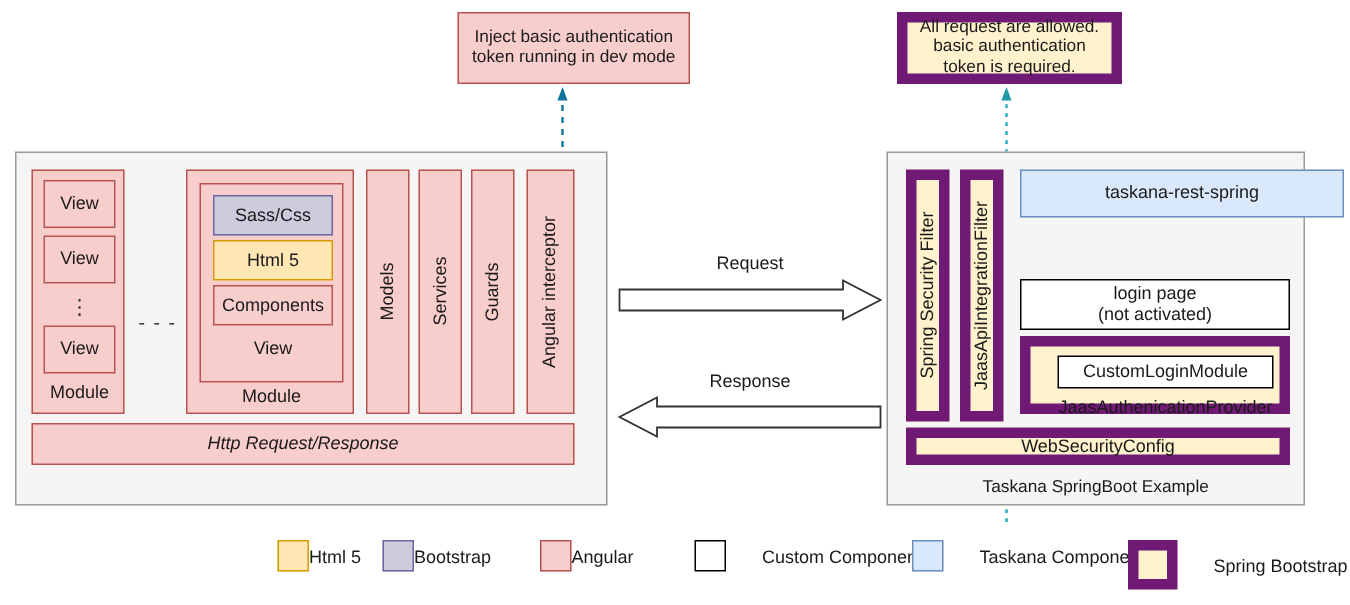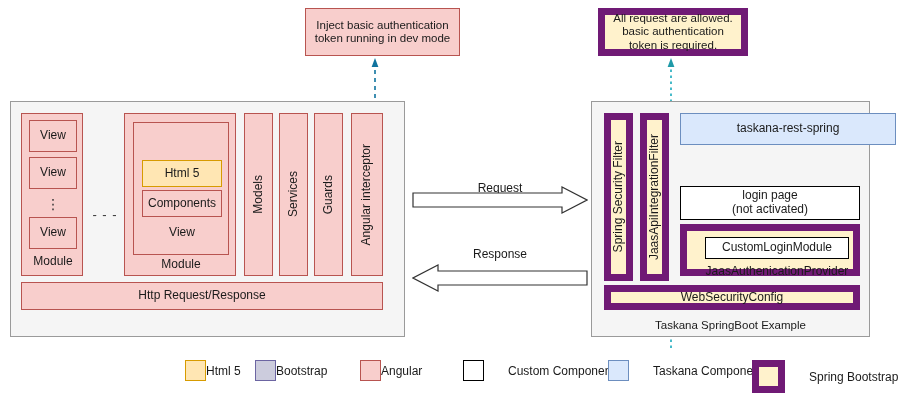--- a/index.html
+++ b/index.html
@@ -112,20 +112,23 @@
       <span>Module</span>
     </div>
   </div>
 
   <div class="abs ctr" style="left:76px; top:103px; width:36px; height:20px; font-size:13px; letter-spacing:1px; color:#333;">
     <span>- - -</span>
   </div>
 
   <div class="abs angular" style="left:113px; top:11px; width:112px; height:163px;">
     <div class="abs angular" style="left:8px; top:8px; width:96px; height:133px;">
+      <div class="abs bootstrap ctr txt-md" style="left:8px; top:7px; width:80px; height:27px;">
+        <span>Sass/Css</span>
+      </div>
       <div class="abs html5 ctr txt-md" style="left:8px; top:37px; width:80px; height:27px;">
         <span>Html 5</span>
       </div>
       <div class="abs angular ctr txt-md" style="left:8px; top:67px; width:80px; height:27px;">
         <span>Components</span>
       </div>
       <div class="abs ctr txt-md" style="left:0; top:100px; width:96px; height:20px;">
         <span>View</span>
       </div>
     </div>
@@ -140,27 +143,27 @@
   <div class="abs angular ctr txt-md" style="left:268px; top:11px; width:29px; height:163px;">
     <span class="vert">Services</span>
   </div>
   <div class="abs angular ctr txt-md" style="left:303px; top:11px; width:29px; height:163px;">
     <span class="vert">Guards</span>
   </div>
   <div class="abs angular ctr txt-md" style="left:340px; top:11px; width:32px; height:163px;">
     <span class="vert">Angular interceptor</span>
   </div>
 
-  <div class="abs angular ctr txt-md" style="left:10px; top:180px; width:362px; height:28px;">
+  <div class="abs angular ctr txt-md" style="left:10px; top:180px; width:362px; height:28px;font-style:italic;">
     <span>Http Request/Response</span>
   </div>
 
 </div>
 
-<div class="abs ctr txt-md" style="left:430px; top:181px; width:140px; height:16px;">
+<div class="abs ctr txt-md" style="left:430px; top:168px; width:140px; height:16px;">
   <span>Request</span>
 </div>
 <svg class="abs" style="left:412px; top:186px; width:176px; height:28px;" viewBox="0 0 176 28">
   <polygon points="1,7 150,7 150,1 175,14 150,27 150,21 1,21" fill="#ffffff" stroke="#333333" stroke-width="1.2" stroke-linejoin="miter"></polygon>
 </svg>
 
 <div class="abs ctr txt-md" style="left:430px; top:247px; width:140px; height:16px;align-items:center;">
   <span>Response</span>
 </div>
 <svg class="abs" style="left:412px; top:264px; width:176px; height:28px;" viewBox="0 0 176 28">

